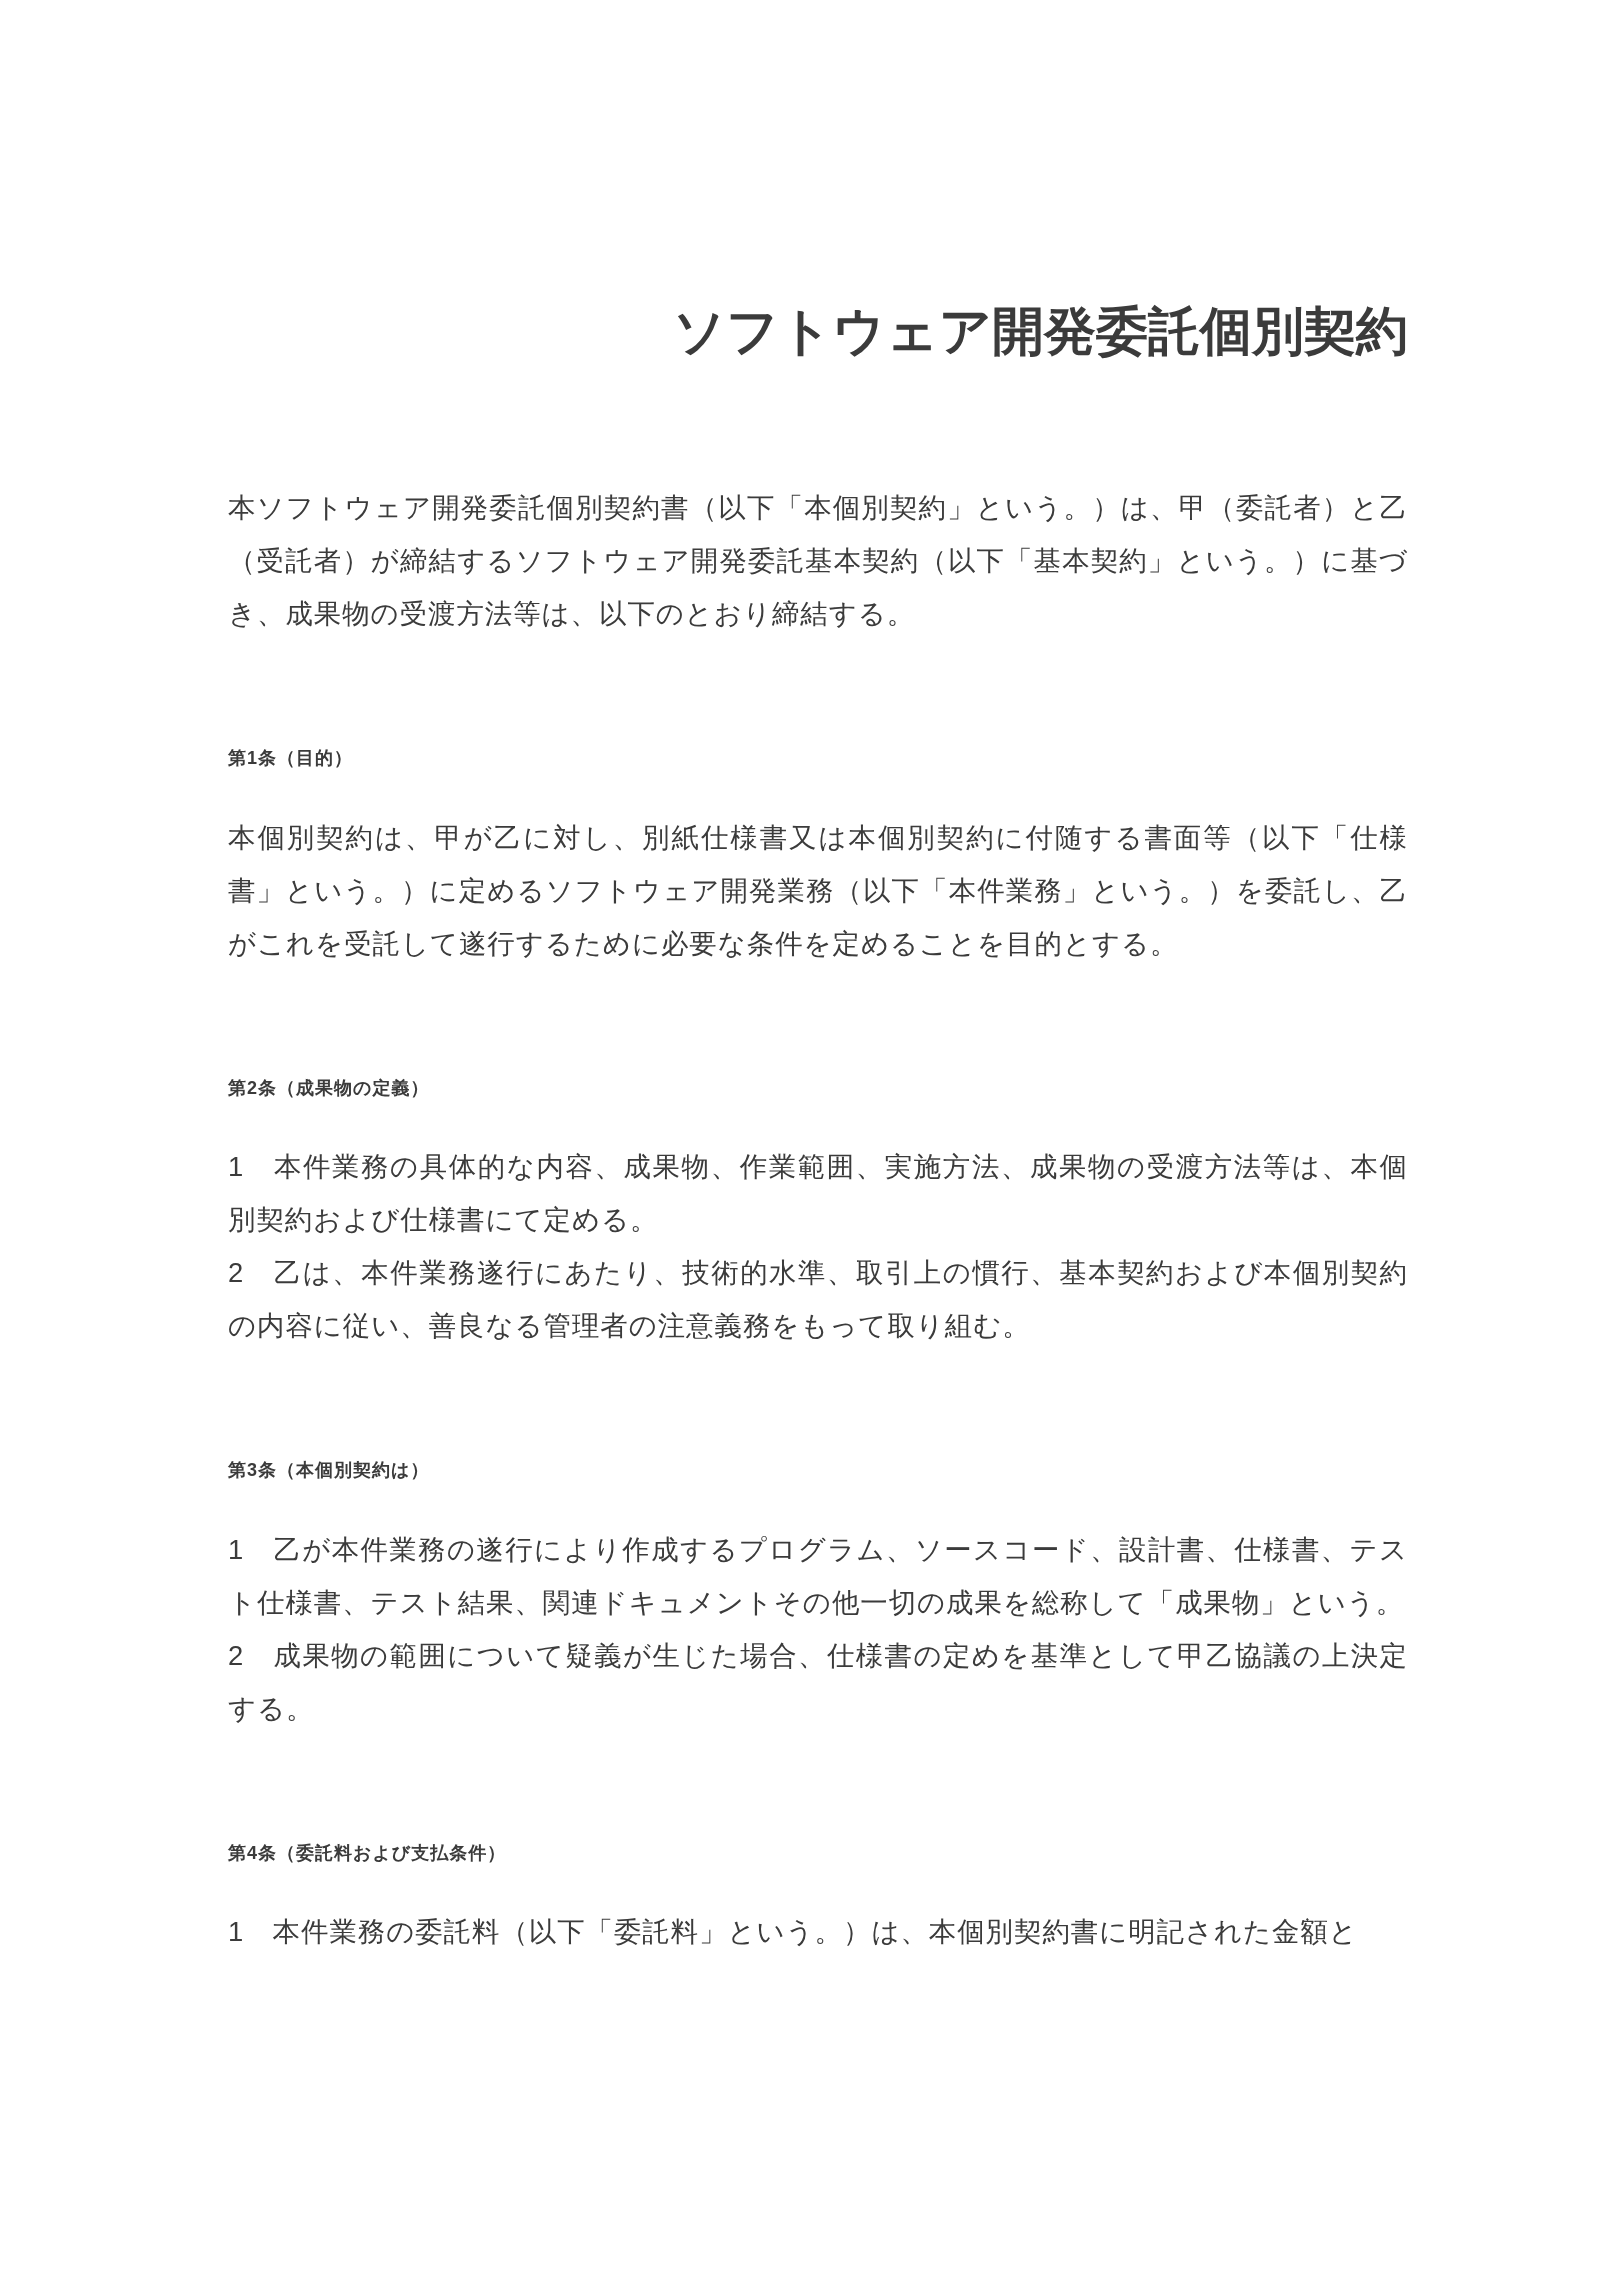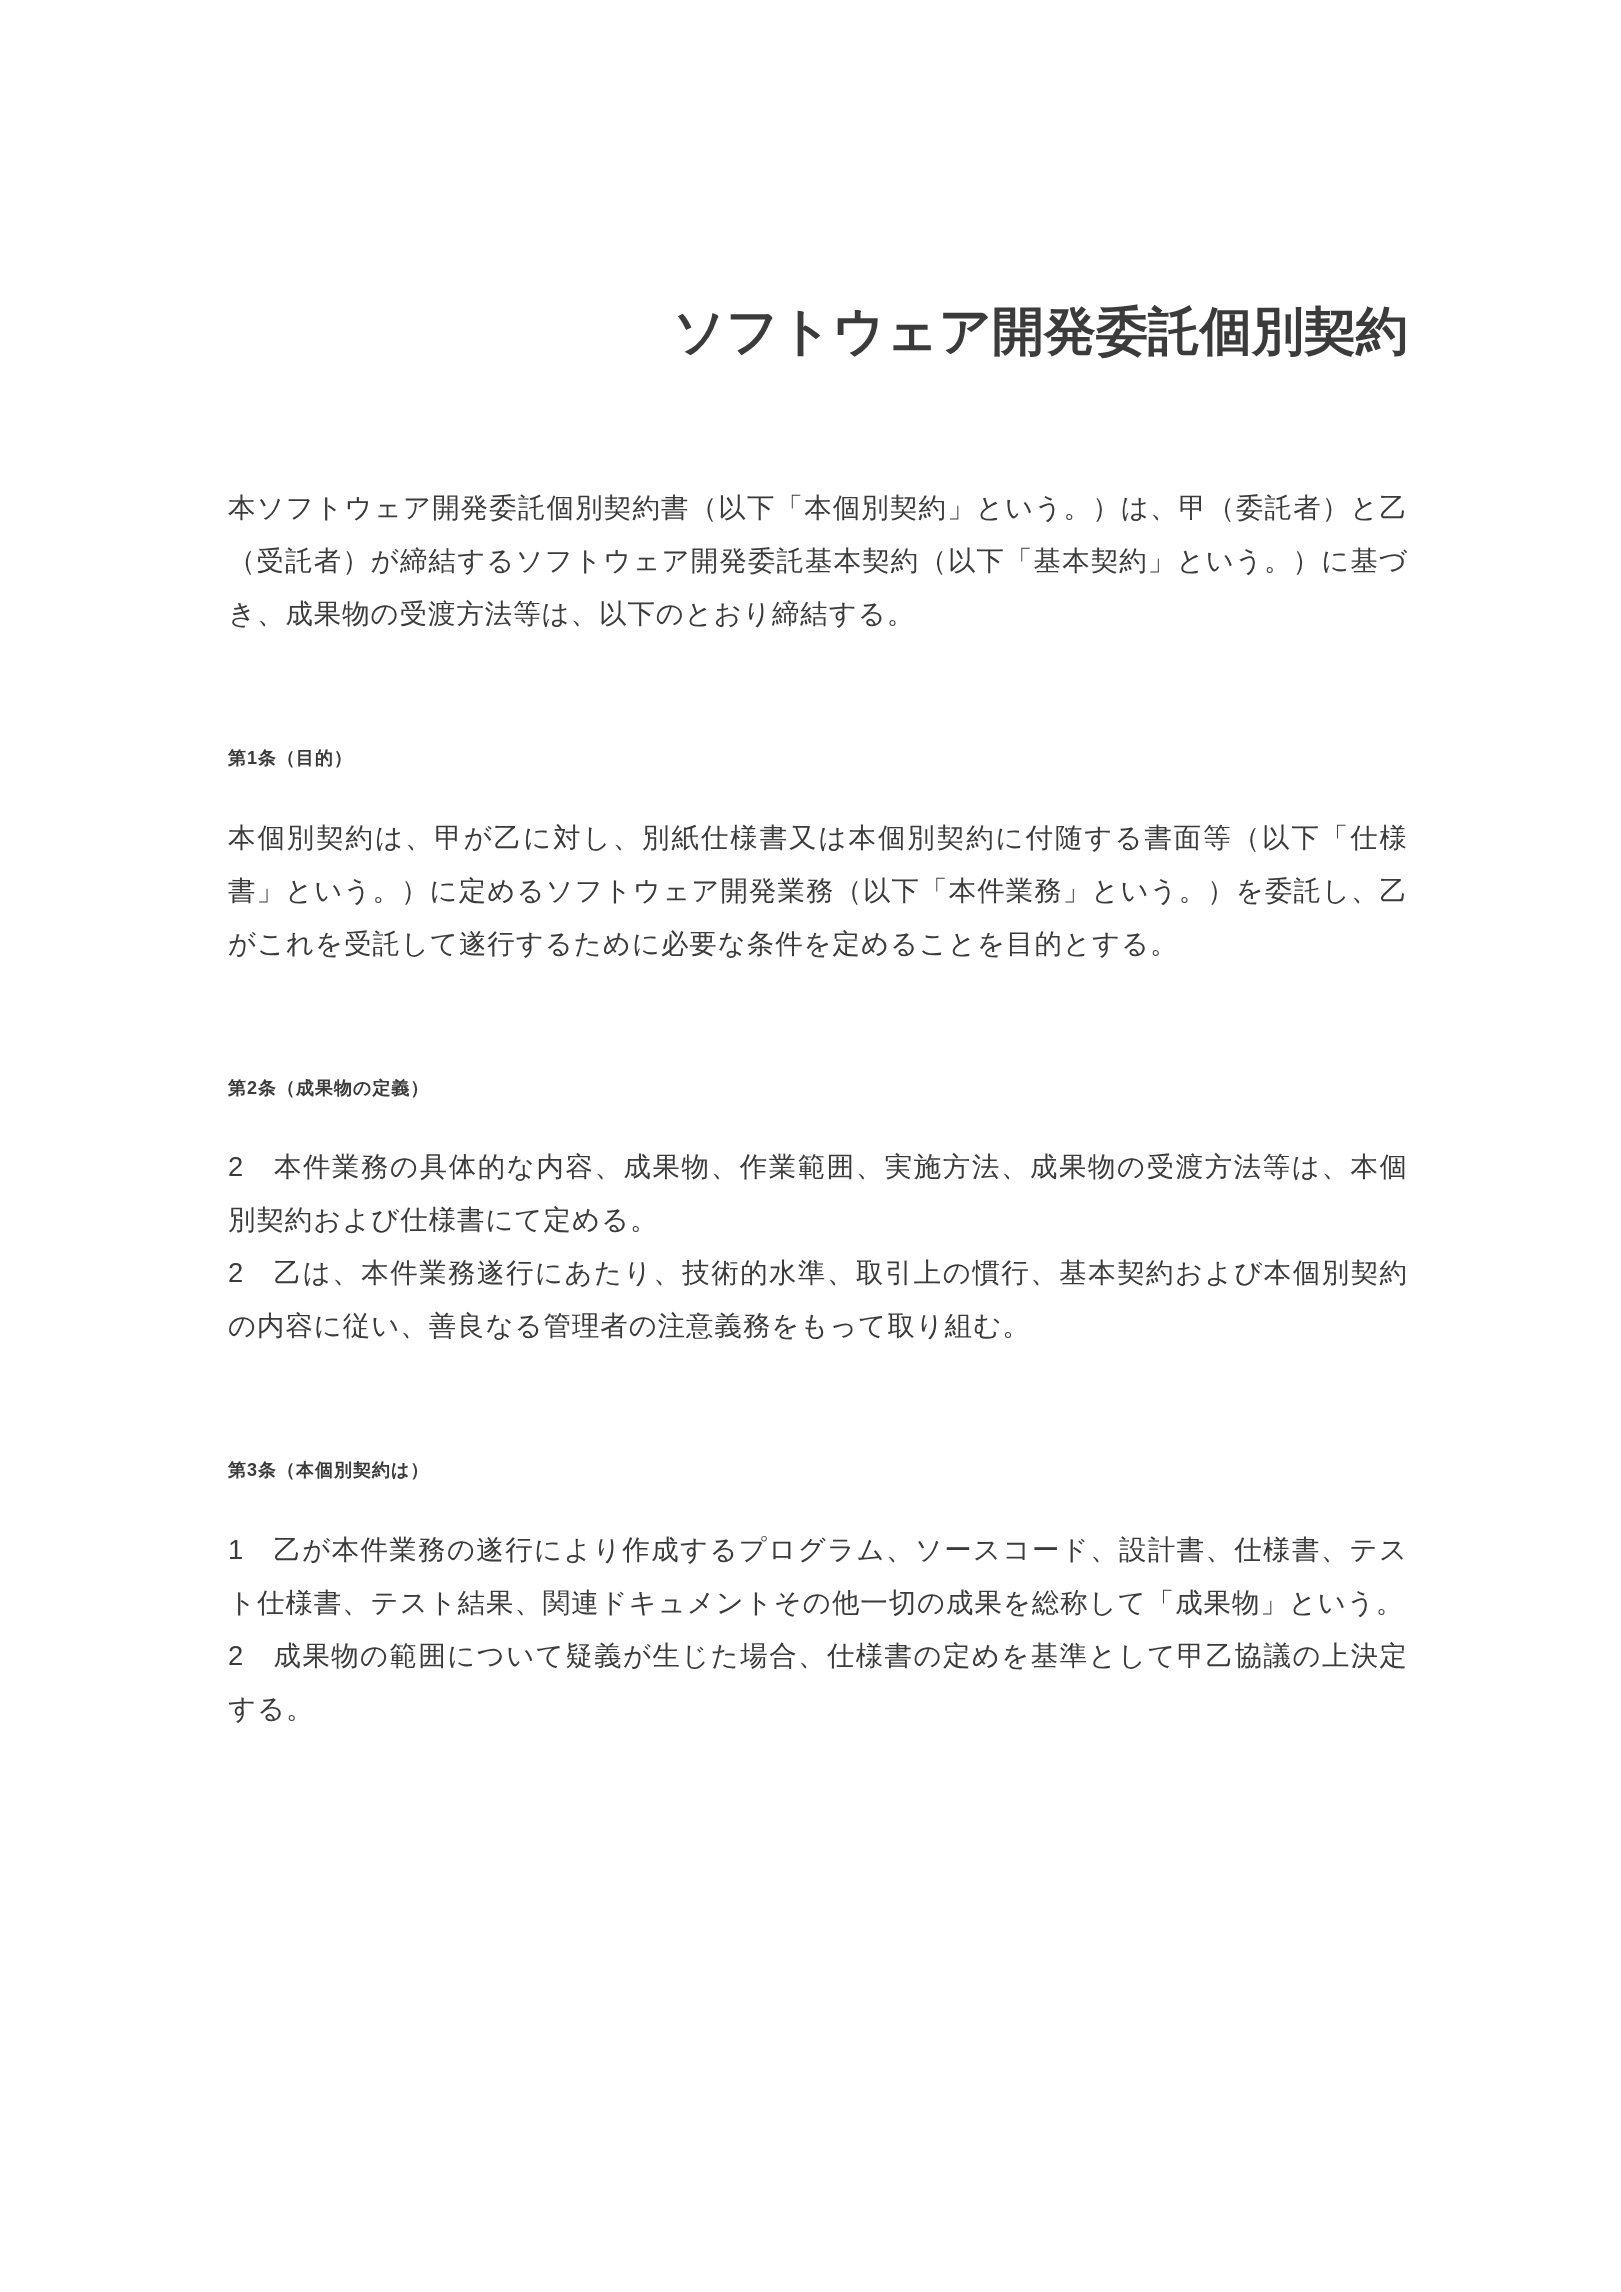--- a/index.html
+++ b/index.html
@@ -56,25 +56,29 @@
 
   <p class="para intro">本ソフトウェア開発委託個別契約書（以下「本個別契約」という。）は、甲（委託者）と乙（受託者）が締結するソフトウェア開発委託基本契約（以下「基本契約」という。）に基づき、成果物の受渡方法等は、以下のとおり締結する。</p>
 
   <section class="article">
     <h2 class="heading">第1条（目的）</h2>
     <p class="para">本個別契約は、甲が乙に対し、別紙仕様書又は本個別契約に付随する書面等（以下「仕様書」という。）に定めるソフトウェア開発業務（以下「本件業務」という。）を委託し、乙がこれを受託して遂行するために必要な条件を定めることを目的とする。</p>
   </section>
 
   <section class="article">
     <h2 class="heading">第2条（成果物の定義）</h2>
-    <p class="para">2　本件業務の具体的な内容、成果物、作業範囲、実施方法、成果物の受渡方法等は、本個別契約および仕様書にて定める。</p>
+    <p class="para">1　本件業務の具体的な内容、成果物、作業範囲、実施方法、成果物の受渡方法等は、本個別契約および仕様書にて定める。</p>
     <p class="para">2　乙は、本件業務遂行にあたり、技術的水準、取引上の慣行、基本契約および本個別契約の内容に従い、善良なる管理者の注意義務をもって取り組む。</p>
   </section>
 
   <section class="article">
     <h2 class="heading">第3条（本個別契約は）</h2>
     <p class="para">1　乙が本件業務の遂行により作成するプログラム、ソースコード、設計書、仕様書、テスト仕様書、テスト結果、関連ドキュメントその他一切の成果を総称して「成果物」という。</p>
     <p class="para">2　成果物の範囲について疑義が生じた場合、仕様書の定めを基準として甲乙協議の上決定する。</p>
   </section>
 
+  <section class="article">
+    <h2 class="heading">第4条（委託料および支払条件）</h2>
+    <p class="para">1　本件業務の委託料（以下「委託料」という。）は、本個別契約書に明記された金額と</p>
+  </section>
 
 </div>
 
 
 </body></html>

